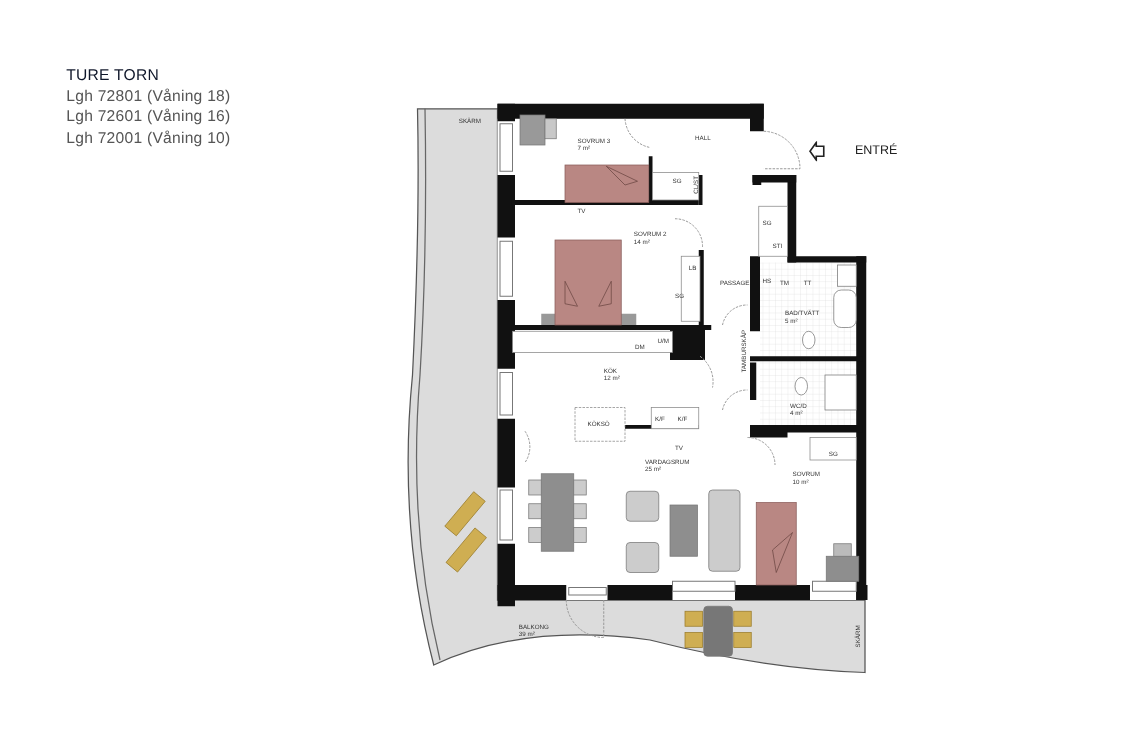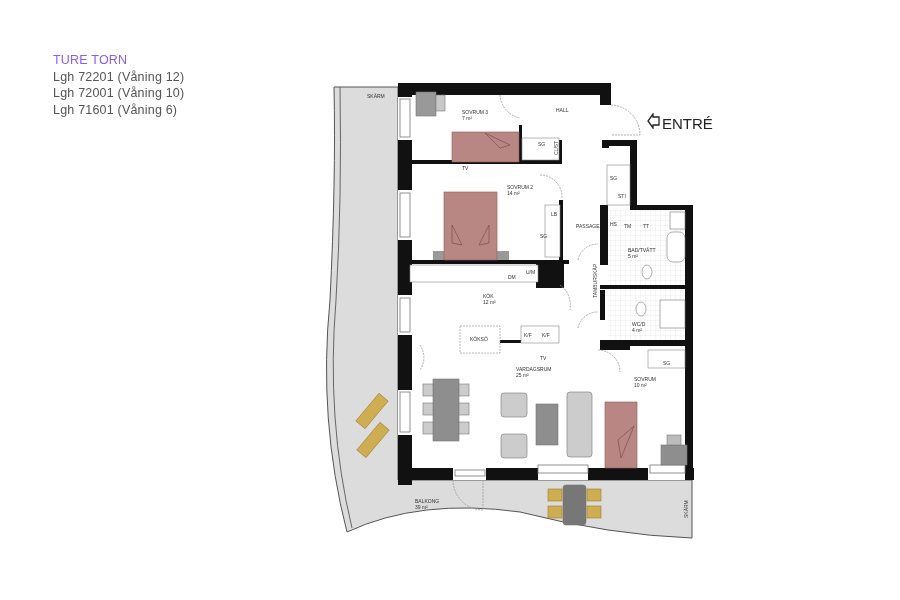--- a/index.html
+++ b/index.html
@@ -1,31 +1,31 @@
 <!DOCTYPE html>
 <html><head>
 <meta charset="utf-8">
 <style>
   html,body{margin:0;padding:0;background:#fff;}
   body{width:900px;height:600px;position:relative;overflow:hidden;font-family:"Liberation Sans",sans-serif;}
   .legend{position:absolute;left:53px;top:52px;color:#555;font-size:12.5px;line-height:16.6px;letter-spacing:0.2px;}
-  .legend .title{color:#8b5cf6;}
+  .legend .title{color:#0f172a;}
   .plan{position:absolute;left:0;top:0;}
   .lbl{font-family:"Liberation Sans",sans-serif;fill:#333;font-size:5px;}
-  .entre{position:absolute;left:662px;top:115px;font-size:15px;color:#222;}
+  .entre{position:absolute;left:684px;top:115px;font-size:10px;color:#222;}
   .entre-icon{position:absolute;left:647px;top:113px;}
 </style>
 </head>
 <body>
 
 <div class="legend">
   <div class="title">TURE TORN</div>
-  <div>Lgh 72201 (Våning 12)</div>
+  <div>Lgh 72801 (Våning 18)</div>
+  <div>Lgh 72601 (Våning 16)</div>
   <div>Lgh 72001 (Våning 10)</div>
-  <div>Lgh 71601  (Våning 6)</div>
 </div>
 
 <svg class="entre-icon" width="14" height="16" viewBox="0 0 14 16">
   <path d="M6 1 L6 4 L12 4 L12 12 L6 12 L6 15 L1 8 Z" fill="none" stroke="#222" stroke-width="1.3"></path>
 </svg>
 <div class="entre">ENTRÉ</div>
 
 <svg class="plan" width="900" height="600" viewBox="0 0 900 600">
 
   <g>

